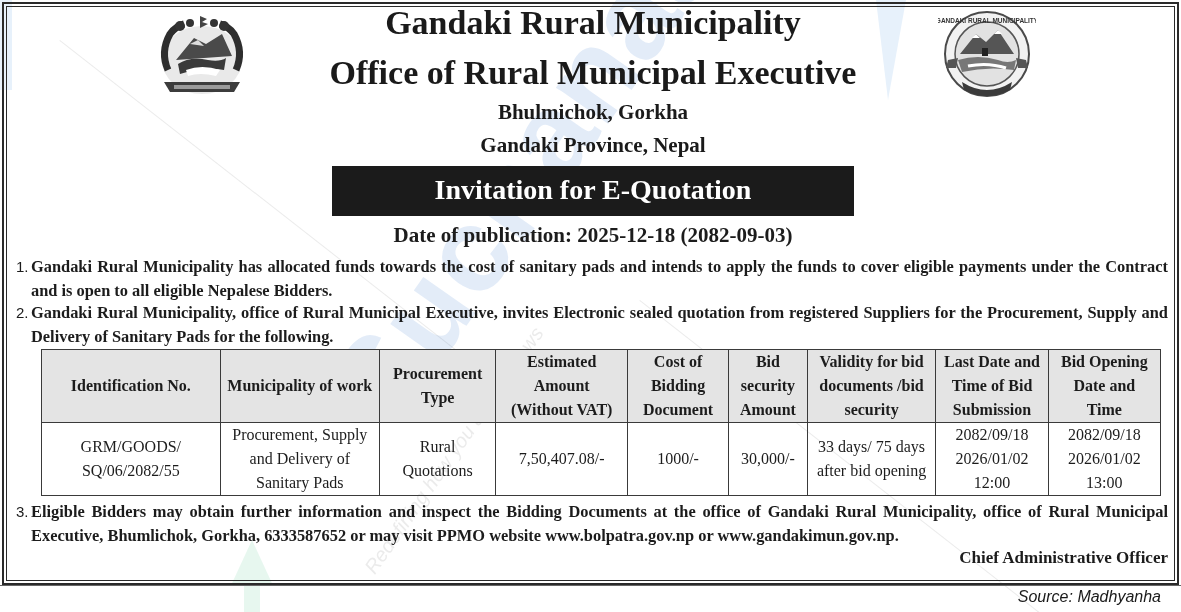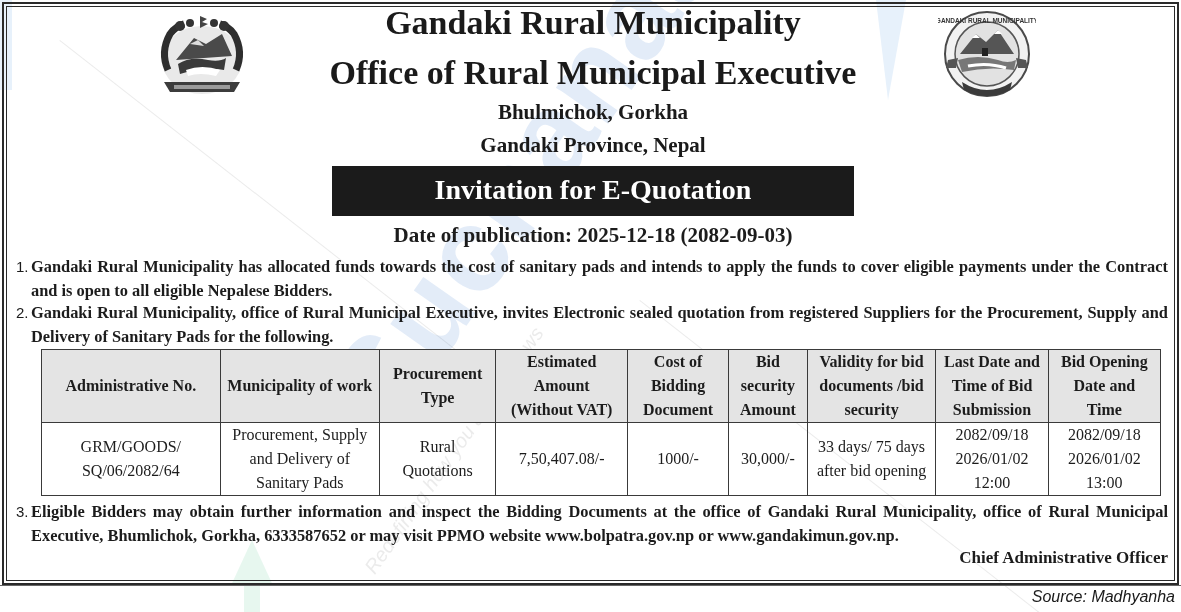--- a/index.html
+++ b/index.html
@@ -96,21 +96,21 @@
       padding: 0 3px;
     }
     table.bids th { background: #e4e4e4; font-weight: bold; height: 70px; line-height: 24px; font-size: 16px; }
     table.bids td { height: 73px; line-height: 24px; font-weight: normal; }
     table.bids th span, table.bids td span { white-space: pre-line; }
 
     .signature {
       position: absolute; right: 13px; top: 548px; font-weight: bold; font-size: 17px;
     }
     .source {
-      position: absolute; right: 6px; top: 588px; font-family: "Liberation Sans", sans-serif;
+      position: absolute; right: 20px; top: 588px; font-family: "Liberation Sans", sans-serif;
       font-style: italic; font-size: 16px; color: #1a1a1a;
     }
   </style>
 </head>
 <body>
 
 <div class="watermark wm-left-shard"></div>
 <div class="watermark wm-blue-shard"></div>
 <div class="watermark wm-arrow-green"></div>
 <div class="watermark wm-line" style="left:60px;top:40px;width:520px;transform:rotate(38deg);"></div>
@@ -182,21 +182,21 @@
       <col style="width:114px">
     <col style="width:129px">
       <col style="width:99px">
       <col style="width:77px">
     <col style="width:126px">
       <col style="width:110px">
       <col style="width:110px">
   </colgroup>
   <thead>
     <tr>
-      <th><span>Administrative No.</span></th>
+      <th><span>Identification No.</span></th>
       <th><span>Municipality of work</span></th>
       <th><span>Procurement
 Type</span></th>
       <th><span>Estimated
 Amount
 (Without VAT)</span></th>
       <th><span>Cost of
 Bidding
 Document</span></th>
       <th><span>Bid
@@ -209,21 +209,21 @@
 Time  of Bid
 Submission</span></th>
       <th><span>Bid Opening
 Date and
 Time</span></th>
     </tr>
   </thead>
   <tbody>
     <tr>
       <td><span>GRM/GOODS/
-SQ/06/2082/64</span></td>
+SQ/06/2082/55</span></td>
       <td><span>Procurement, Supply
 and Delivery of
 Sanitary Pads</span></td>
       <td><span>Rural
 Quotations</span></td>
       <td><span>7,50,407.08/-</span></td>
       <td><span>1000/-</span></td>
       <td><span>30,000/-</span></td>
       <td><span>33 days/ 75 days
 after bid opening</span></td>

